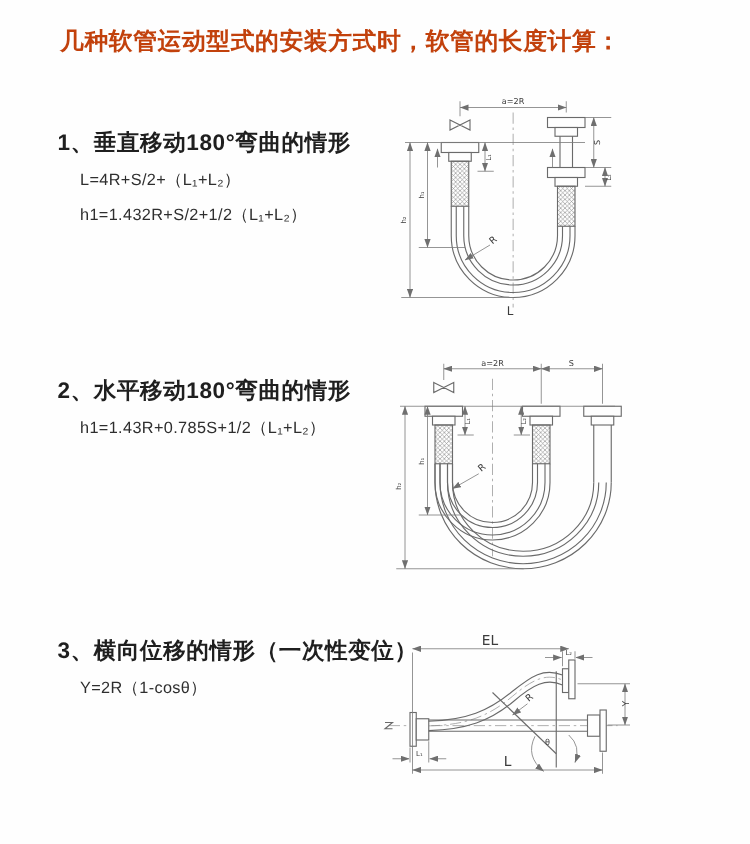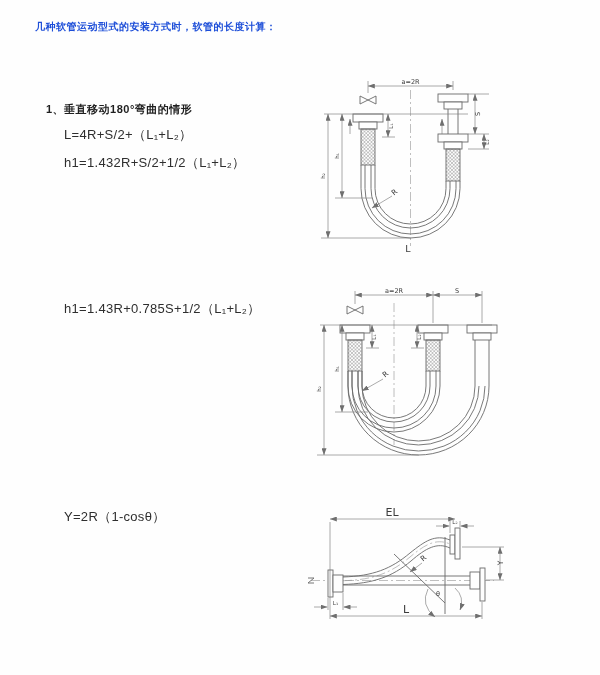--- a/index.html
+++ b/index.html
@@ -1,22 +1,22 @@
 <!DOCTYPE html>
 <html><head>
 <meta charset="utf-8">
 <style>
   html,body{margin:0;padding:0;}
   body{
     width:600px;height:675px;background:#fefefe;position:relative;
     font-family:"Liberation Sans","DejaVu Sans",sans-serif;color:#2b2b2b;overflow:hidden;
   }
-  .title{position:absolute;left:35px;top:20px;font-size:10px;font-weight:700;letter-spacing:.5px;color:#1d4ed8;}
+  .title{position:absolute;left:48px;top:20px;font-size:19px;font-weight:700;letter-spacing:.5px;color:#c2410c;}
   .sec{position:absolute;left:46px;}
-  .sec-heading{font-size:11px;font-weight:700;color:#1f1f1f;margin-bottom:9px;letter-spacing:.5px;}
+  .sec-heading{font-size:18px;font-weight:700;color:#1f1f1f;margin-bottom:9px;letter-spacing:.5px;}
   .formula{font-size:13px;color:#2e2e2e;padding-left:18px;margin-bottom:10px;letter-spacing:.3px;}
   .diag{position:absolute;}
   svg{overflow:visible;}
   .drw{stroke:#6a6a6a;stroke-width:.9;fill:none;}
   .drw rect{fill:#fefefe;}
   .drw rect.braid{fill:url(#brp);}
   .dim{stroke:#7d7d7d;stroke-width:.65;fill:none;}
   .cl{stroke:#8a8a8a;stroke-width:.55;fill:none;stroke-dasharray:9 3 2 3;}
   text{stroke:none;fill:#3c3c3c;font-family:"DejaVu Sans","Liberation Sans",sans-serif;}
   .t5{font-size:5.5px;}
@@ -30,24 +30,26 @@
 
 <div class="title">几种软管运动型式的安装方式时，软管的长度计算：</div>
 
 <div class="sec" style="top:102px;">
   <div class="sec-heading">1、垂直移动180°弯曲的情形</div>
   <div class="formula">L=4R+S/2+（L₁+L₂）</div>
   <div class="formula">h1=1.432R+S/2+1/2（L₁+L₂）</div>
 </div>
 
 <div class="sec" style="top:300px;">
+  <div class="sec-heading">2、水平移动180°弯曲的情形</div>
   <div class="formula">h1=1.43R+0.785S+1/2（L₁+L₂）</div>
 </div>
 
 <div class="sec" style="top:508px;">
+  <div class="sec-heading">3、横向位移的情形（一次性变位）</div>
   <div class="formula">Y=2R（1-cosθ）</div>
 </div>
 
 <svg class="diag" style="left:298px;top:72px;" width="290" height="196" viewBox="0 0 290 196">
   <defs>
     <marker id="ar" markerUnits="userSpaceOnUse" markerWidth="7" markerHeight="5" refX="6.8" refY="2.5" orient="auto-start-reverse">
       <path d="M0,0 L7,2.5 L0,5 Z" fill="#6f6f6f"></path>
     </marker>
     <pattern id="brp" width="3.5" height="3.5" patternUnits="userSpaceOnUse">
       <path d="M0,3.5 L3.5,0 M0,0 L3.5,3.5" stroke="#8d8d8d" stroke-width="0.5"></path>

